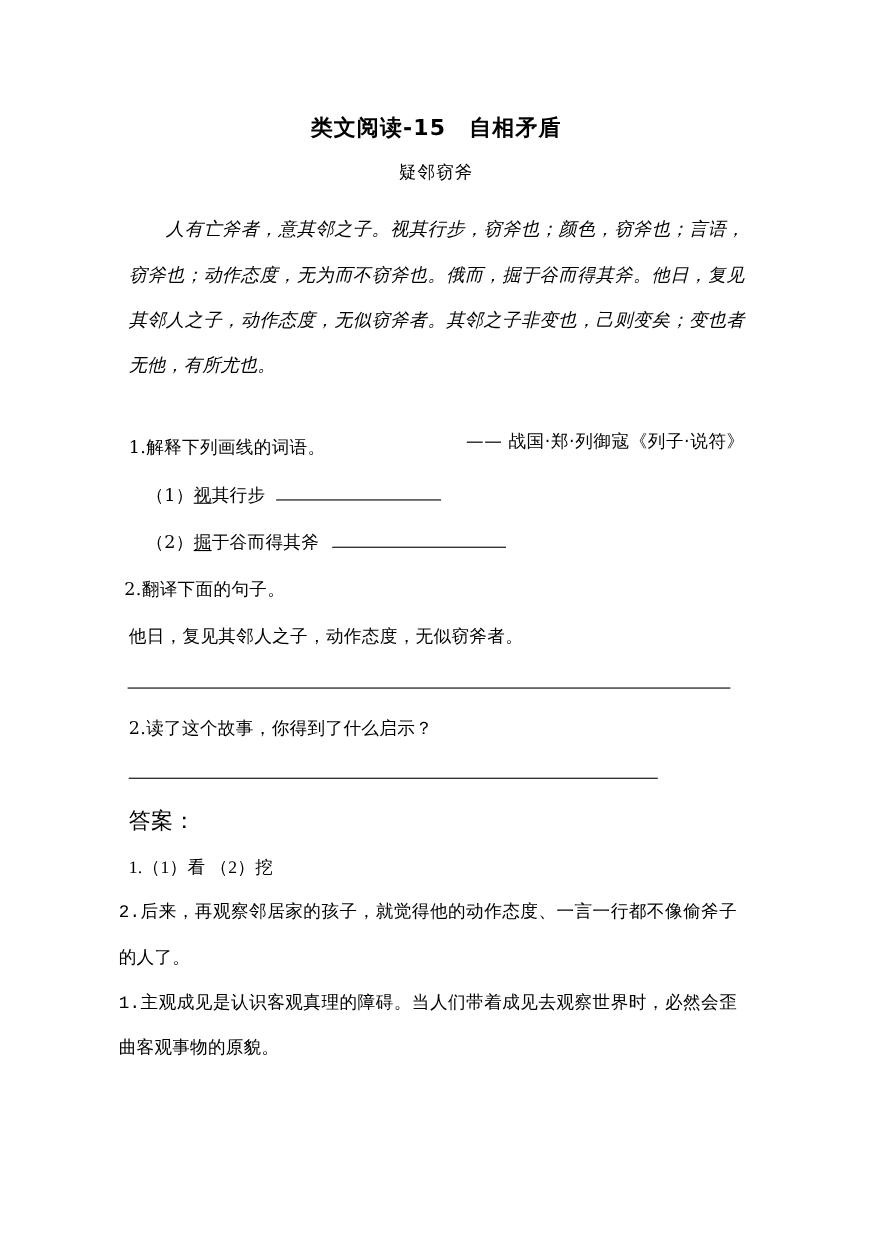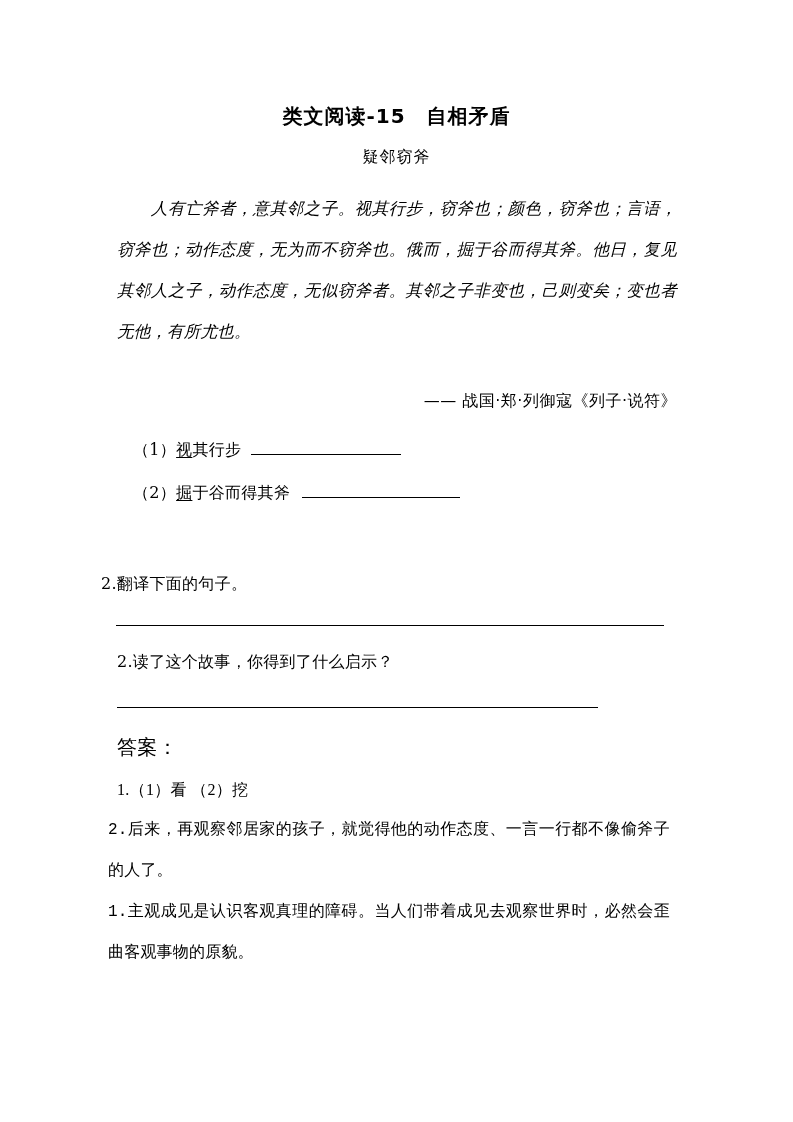--- a/index.html
+++ b/index.html
@@ -86,21 +86,21 @@
     font-family: "DejaVu Serif", "Liberation Serif", serif;
     font-size: 16px;
     line-height: 24px;
     white-space: pre;
     letter-spacing: 0.3px;
   }
 
   .q1      { left: 117px; top: 395px; }
   .q1-a    { left: 133px; top: 438px; }
   .q1-b    { left: 133px; top: 481px; }
-  .q2      { left: 101px; top: 524px; margin-top: 48px; }
+  .q2      { left: 113px; top: 524px; }
   .q2-sent { left: 117px; top: 567px; }
   .q3      { left: 117px; top: 650px; }
   .ans-hdr { left: 117px; top: 735px;
              font-family: Liberation Serif, serif;
              font-size: 20px; }
 
   .u-mark {
     text-decoration: underline;
     text-underline-offset: 2px;
   }
@@ -154,27 +154,29 @@
 <div class="page">
 
   <div class="doc-title">类文阅读-15　自相矛盾</div>
 
   <div class="doc-subtitle">疑邻窃斧</div>
 
   <div class="passage">人有亡斧者，意其邻之子。视其行步，窃斧也；颜色，窃斧也；言语，窃斧也；动作态度，无为而不窃斧也。俄而，掘于谷而得其斧。他日，复见其邻人之子，动作态度，无似窃斧者。其邻之子非变也，己则变矣；变也者无他，有所尤也。</div>
 
   <div class="attribution">—— 战国·郑·列御寇《列子·说符》</div>
 
+  <div class="q-line q1">1.解释下列画线的词语。</div>
 
   <div class="q-line q1-a"><span>（1）</span><span class="u-mark">视</span><span>其行步</span><span class="blank-inline blank-1"></span></div>
 
   <div class="q-line q1-b"><span>（2）</span><span class="u-mark">掘</span><span>于谷而得其斧</span><span class="blank-inline blank-2"></span></div>
 
   <div class="q-line q2">2.翻译下面的句子。</div>
 
+  <div class="q-line q2-sent">他日，复见其邻人之子，动作态度，无似窃斧者。</div>
 
   <div class="rule rule-q2"></div>
 
   <div class="q-line q3">2.读了这个故事，你得到了什么启示？</div>
 
   <div class="rule rule-q3"></div>
 
   <div class="q-line ans-hdr">答案：</div>
 
   <div class="ans-line ans-1">1.（1）看 （2）挖</div>

